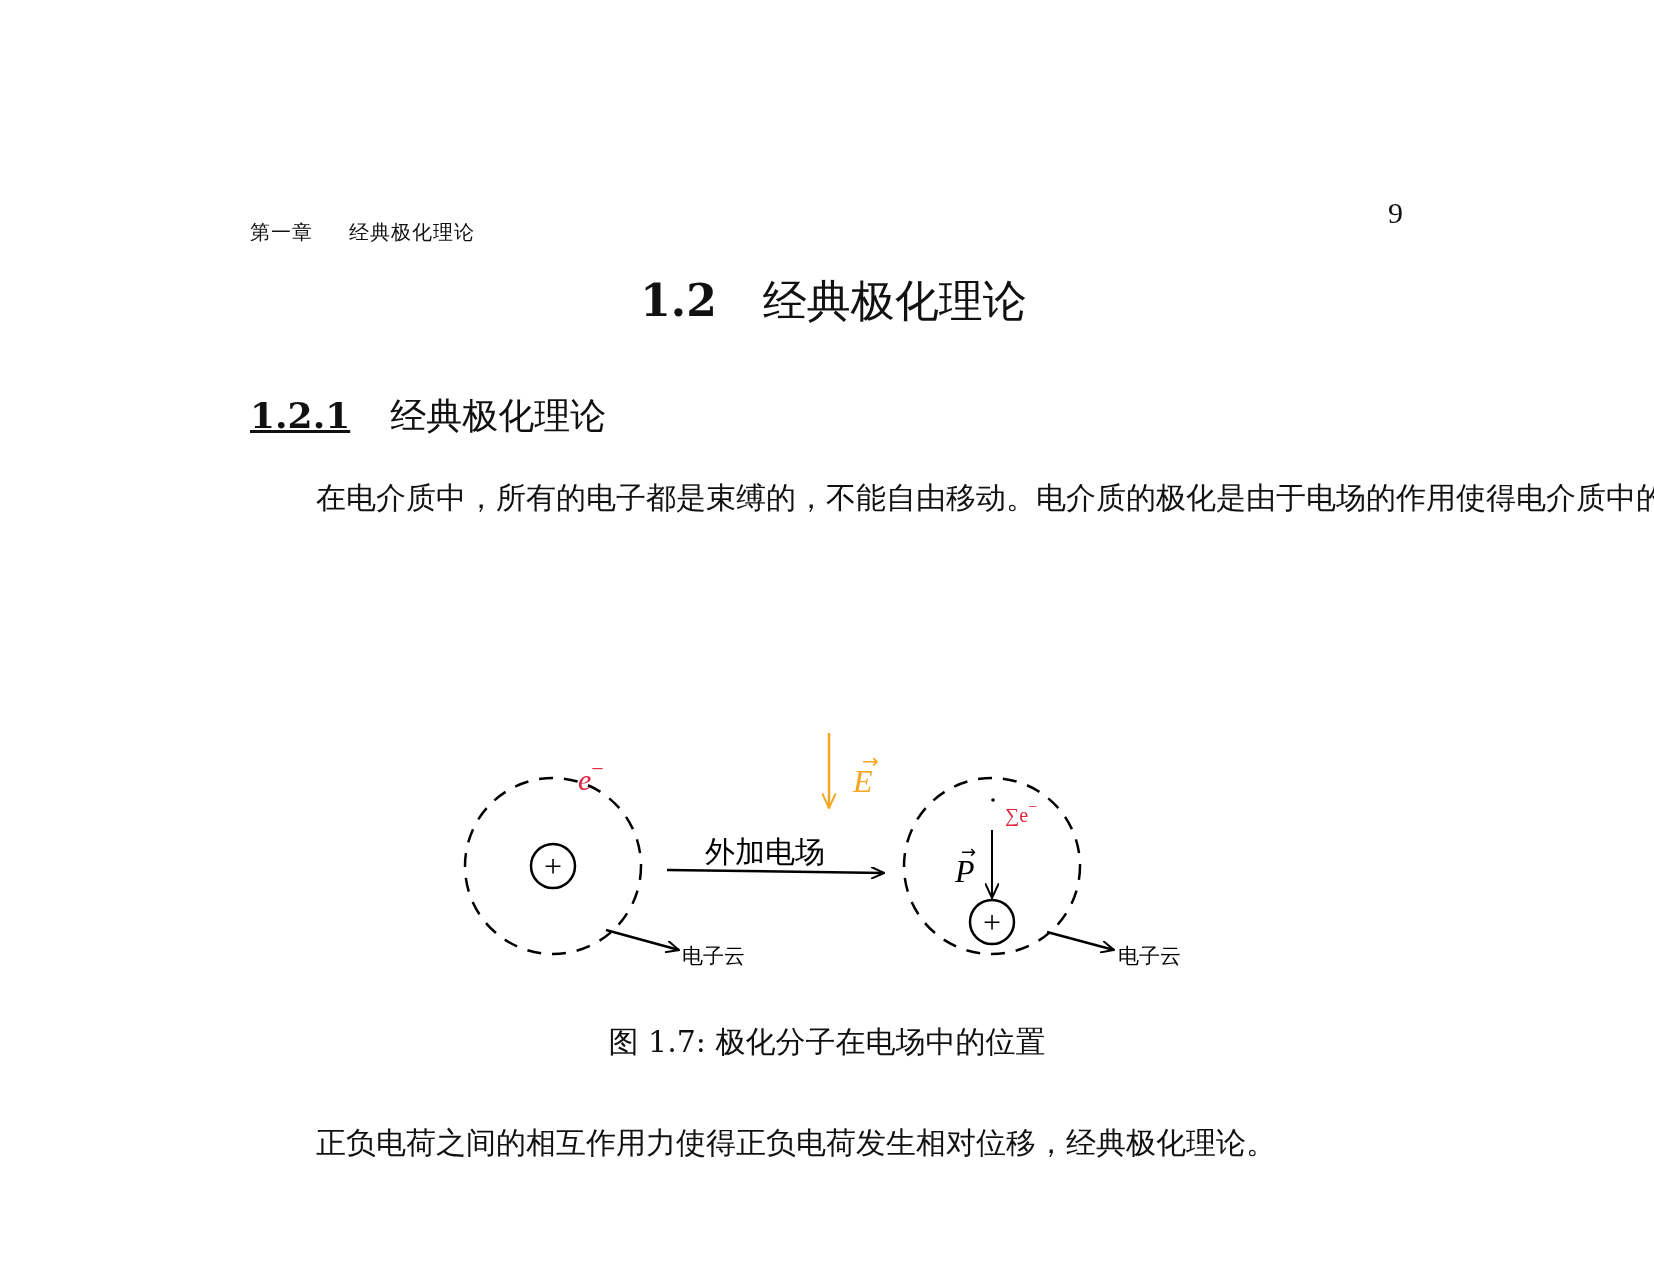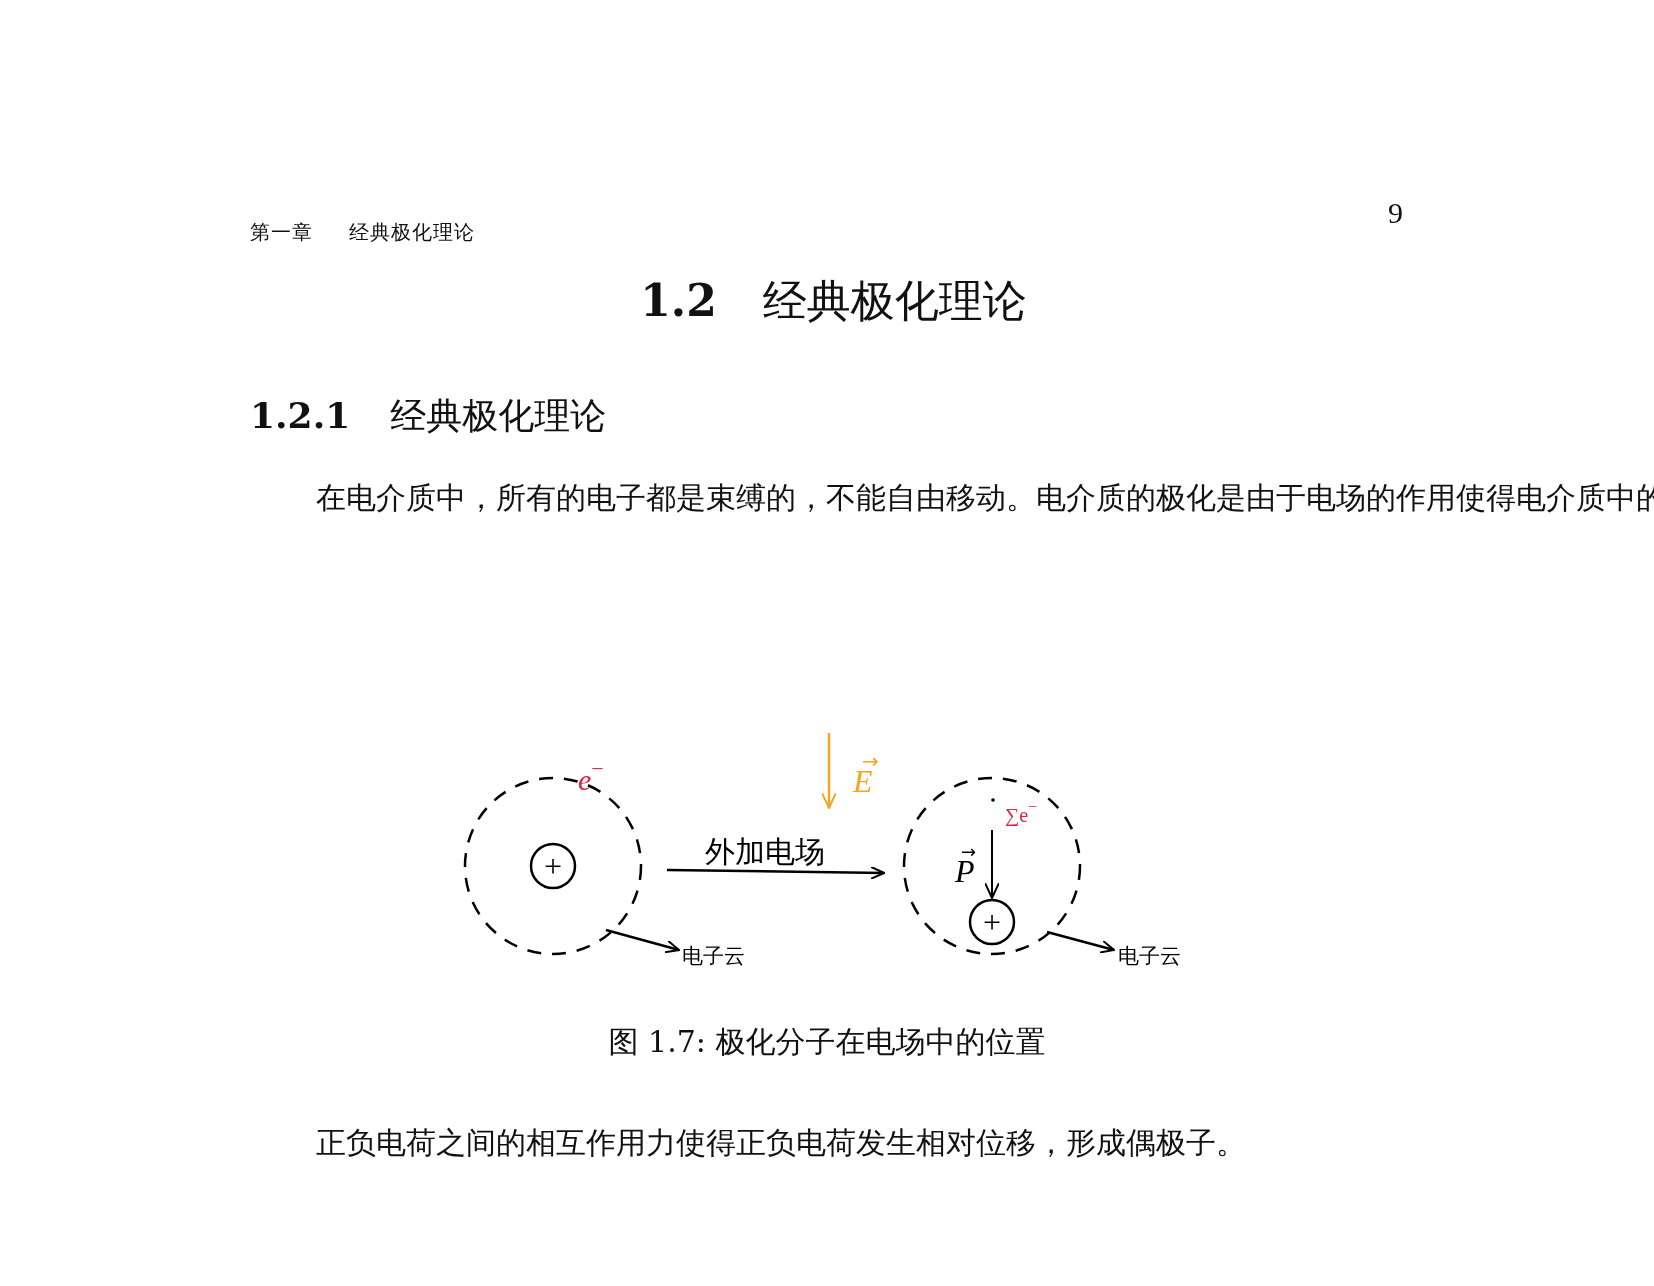--- a/index.html
+++ b/index.html
@@ -7,21 +7,21 @@
          font-family: "DejaVu Serif", "Liberation Serif", serif; color: #111; }
   .abs { position: absolute; white-space: nowrap; }
   .header-left { left: 250px; top: 196px; font-size: 20px; letter-spacing: 1px; margin-top: 23px; }
   .header-left .gap { display: inline-block; width: 36px; }
   .page-num { left: 1388px; top: 196px; font-size: 30px; font-family: "Liberation Serif", serif; }
   .section-title { left: 0; width: 1654px; top: 272px; text-align: center; font-size: 44px;
                    font-family: "DejaVu Sans", sans-serif; }
   .section-title .num { font-weight: bold; font-family: "DejaVu Serif", serif; margin-left: 13px; }
   .section-title .gap { display: inline-block; width: 46px; }
   .subsection-title { left: 250px; top: 392px; font-size: 36px; font-family: "DejaVu Sans", sans-serif; }
-  .subsection-title .num { font-weight: bold; font-family: "DejaVu Serif", serif; }
+  .subsection-title .num { font-weight: bold; font-family: "DejaVu Serif", serif; text-decoration: underline; }
   .subsection-title .gap { display: inline-block; width: 40px; }
   .para { left: 250px; width: 1160px; font-size: 30px; line-height: 60px; }
   .para-1 { top: 468px; text-indent: 66px; text-align: justify; text-align-last: left; }
   .para-2 { top: 1113px; text-indent: 66px; }
   .caption { left: 0; width: 1654px; top: 1022px; text-align: center; font-size: 30px; }
   .diagram { left: 0; top: 0; width: 1654px; height: 1286px; }
   .cloud-label { font-size: 21px; font-family: "DejaVu Sans", sans-serif; }
 </style>
 </head>
 <body>
@@ -79,13 +79,13 @@
     <text x="955" y="882" font-size="32" font-style="italic" font-family="Liberation Serif, serif">P</text>
     <circle cx="992" cy="922" r="22" fill="none" stroke="#000" stroke-width="2.5"></circle>
     <text x="992" y="933" text-anchor="middle" font-size="32" font-family="Liberation Serif, serif">+</text>
     <line x1="1047" y1="932" x2="1114" y2="950" stroke="#000" stroke-width="2.5" marker-end="url(#arrowBlack)"></line>
     <text class="cloud-label" x="1118" y="963" font-size="21">电子云</text>
   </g>
 </svg>
 
 <div class="abs caption">图 1.7: 极化分子在电场中的位置</div>
 
-<div class="abs para para-2">正负电荷之间的相互作用力使得正负电荷发生相对位移，形成偶极子。</div>
+<div class="abs para para-2">正负电荷之间的相互作用力使得正负电荷发生相对位移，经典极化理论。</div>
 
 </body></html>

